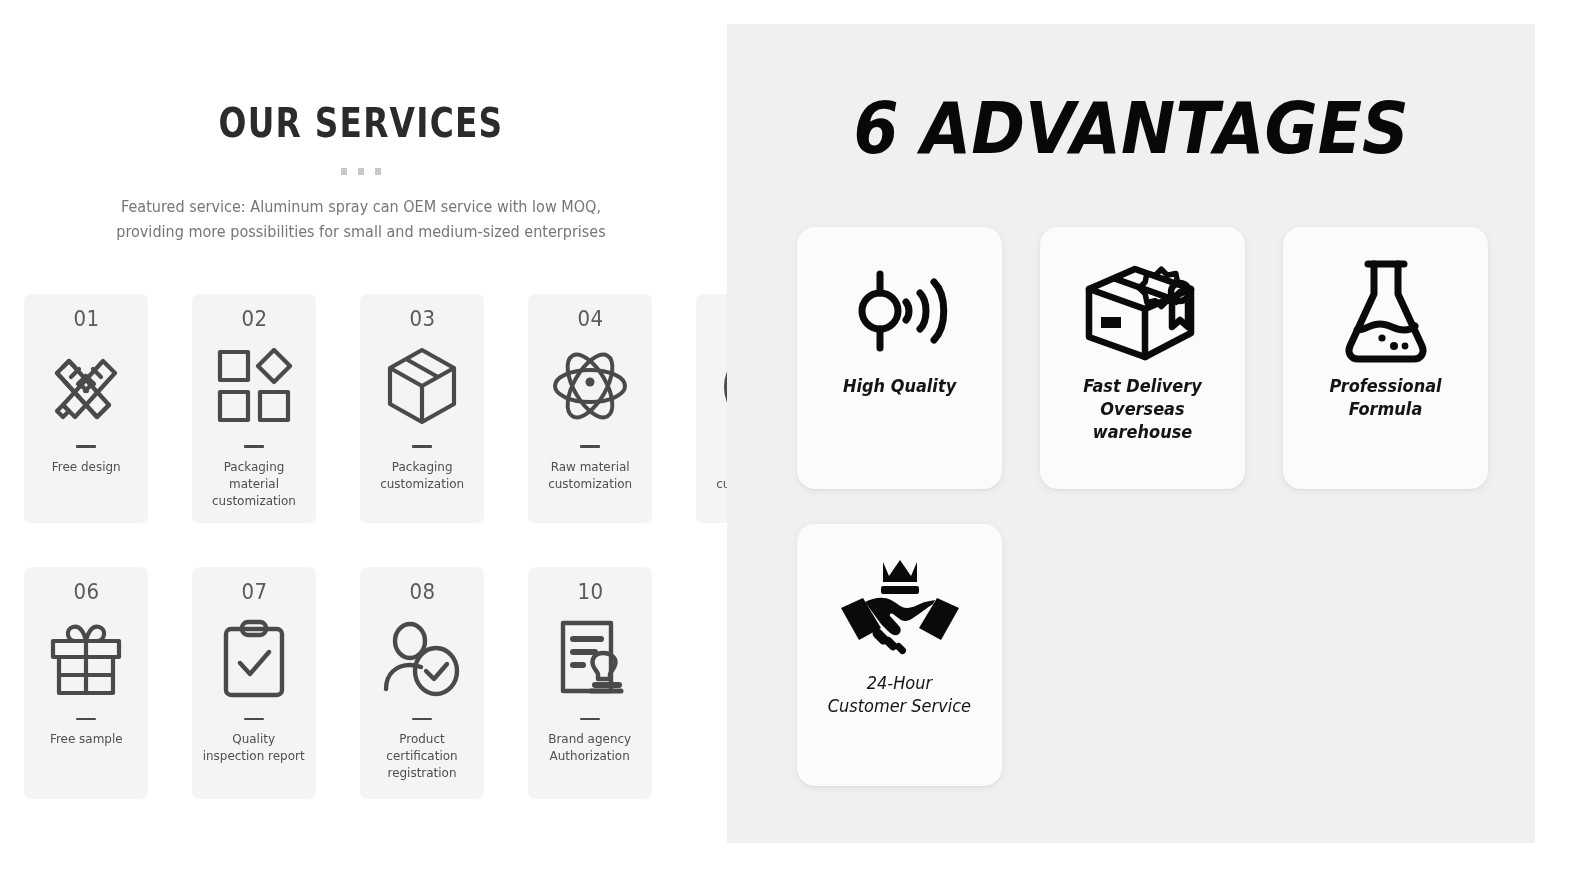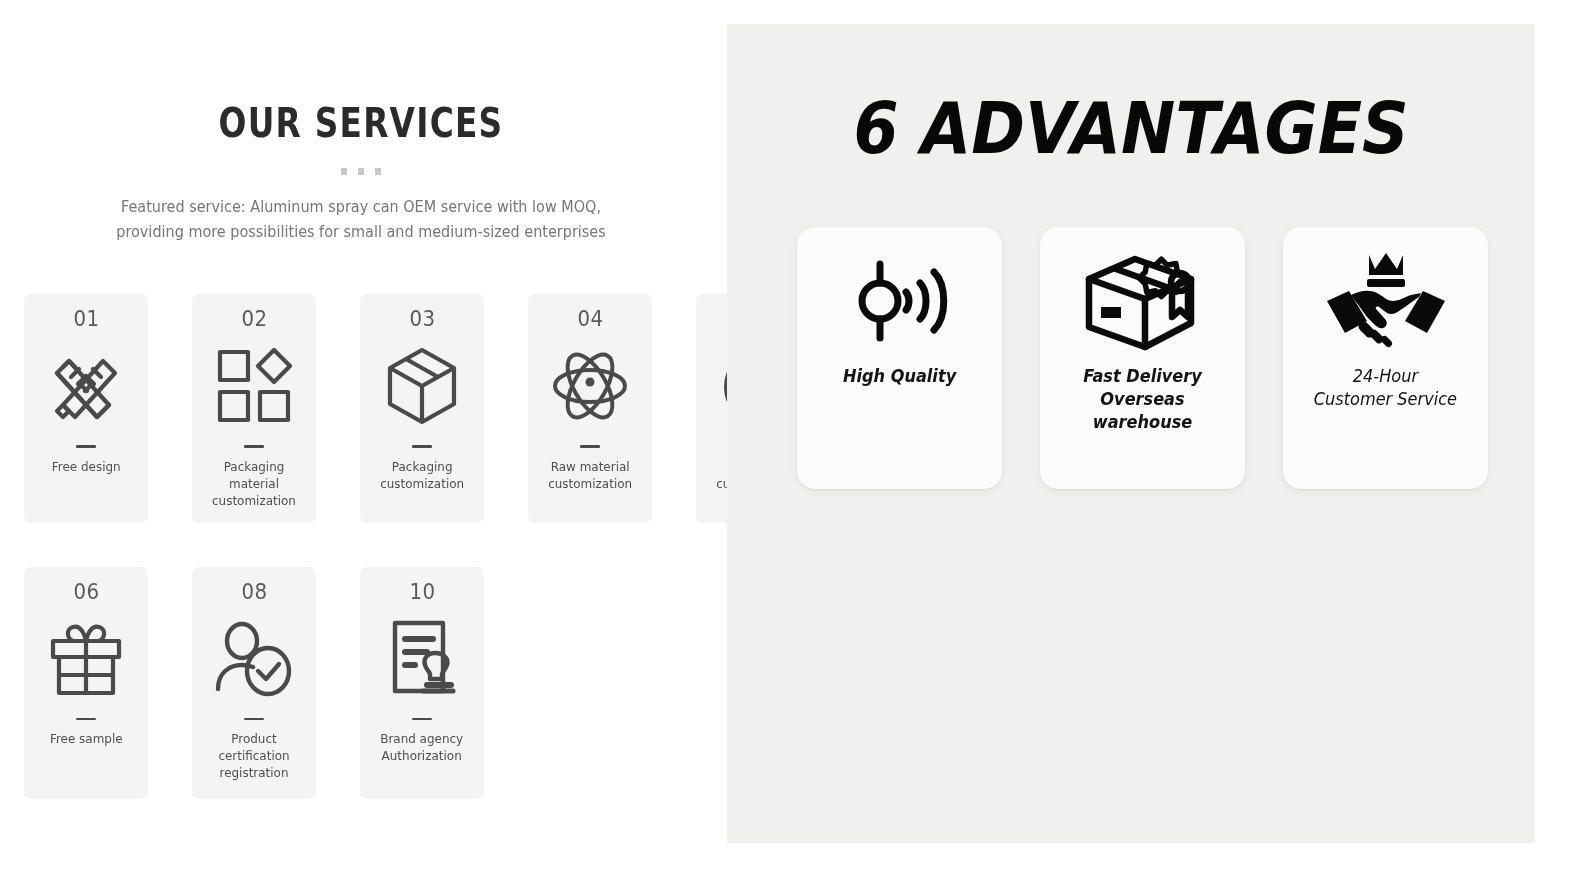--- a/index.html
+++ b/index.html
@@ -99,21 +99,21 @@
     grid-template-columns: repeat(3, 205px);
     column-gap: 38px;
     row-gap: 35px;
   }
   .adv-card {
     background: #fbfbfb;
     border-radius: 18px;
     box-shadow: 0 2px 10px rgba(0,0,0,0.06), 0 1px 2px rgba(0,0,0,0.05);
     min-height: 248px;
     display: flex; flex-direction: column; align-items: center; justify-content: flex-start;
-    padding: 14px 10px 18px;
+    padding: 24px 10px 18px;
   }
   .adv-card.tall { min-height: 262px; }
   .adv-icon { height: 120px; display: flex; align-items: center; justify-content: center; }
   .adv-icon svg { display: block; }
   .adv-label {
     font-family: "DejaVu Sans", sans-serif;
     font-size: 17px; line-height: 23px; font-weight: 700;
     color: #141414; text-align: center;
     transform: scaleX(0.95);
     margin-top: 4px;
@@ -246,20 +246,35 @@
             <path d="M39 20 L39 72"></path>
             <path d="M12 54 L66 54"></path>
           </svg>
         </div>
         <div class="svc-rule"></div>
         <div class="svc-label">
           <span>Free sample</span>
         </div>
       </div>
 
+      <div class="svc-card tall">
+        <div class="svc-num">07</div>
+        <div class="svc-icon">
+          <svg width="66" height="80" viewBox="0 0 66 80" fill="none" stroke="#4a4a4a" stroke-width="4.4" stroke-linejoin="round" stroke-linecap="round">
+            <rect x="5" y="10" width="56" height="66" rx="5"></rect>
+            <rect x="21" y="3" width="24" height="13" rx="6"></rect>
+            <path d="M19 44 L29 55 L48 33"></path>
+          </svg>
+        </div>
+        <div class="svc-rule"></div>
+        <div class="svc-label">
+          <span>Quality</span><br>
+          <span>inspection report</span>
+        </div>
+      </div>
 
       <div class="svc-card tall">
         <div class="svc-num">08</div>
         <div class="svc-icon">
           <svg width="78" height="76" viewBox="0 0 78 76" fill="none" stroke="#4a4a4a" stroke-width="4.4" stroke-linecap="round" stroke-linejoin="round">
             <ellipse cx="27" cy="20" rx="15" ry="17"></ellipse>
             <path d="M3 68 C3 52 14 44 27 44 C31 44 35 45 38 46"></path>
             <ellipse cx="53" cy="50" rx="21" ry="23"></ellipse>
             <path d="M43 50 L51 58 L64 43"></path>
           </svg>
@@ -329,20 +344,35 @@
             <path d="M89 46 L89 68 L97 61 L105 68 L105 46"></path>
           </svg>
         </div>
         <div class="adv-label">
           <span>Fast Delivery</span><br>
           <span>Overseas warehouse</span>
         </div>
       </div>
 
 
+      <div class="adv-card">
+        <div class="adv-icon">
+          <svg width="88" height="106" viewBox="0 0 88 106" fill="none" stroke="#0a0a0a" stroke-width="7" stroke-linejoin="round" stroke-linecap="round">
+            <path d="M26 6 L62 6"></path>
+            <path d="M32 6 L32 36 L8 88 C5 95 9 101 16 101 L72 101 C79 101 83 95 80 88 L56 36 L56 6"></path>
+            <path d="M15 72 C24 72 28 66 38 66 C48 66 52 72 62 72 C68 72 71 70 73 68"></path>
+            <circle cx="40" cy="80" r="3.6" fill="#0a0a0a" stroke="none"></circle>
+            <circle cx="52" cy="88" r="4" fill="#0a0a0a" stroke="none"></circle>
+            <circle cx="63" cy="88" r="3.4" fill="#0a0a0a" stroke="none"></circle>
+          </svg>
+        </div>
+        <div class="adv-label">
+          <span>Professional Formula</span>
+        </div>
+      </div>
 
 
       <div class="adv-card tall">
         <div class="adv-icon">
           <svg width="126" height="104" viewBox="0 0 126 104" fill="#0a0a0a" stroke="none">
             <path d="M46 6 L52 20 L63 4 L74 20 L80 6 L80 26 L46 26 Z"></path>
             <rect x="44" y="30" width="38" height="8" rx="2"></rect>
             <path d="M4 52 L26 42 L44 72 L22 84 Z"></path>
             <path d="M122 52 L100 42 L82 72 L104 84 Z"></path>
             <path d="M28 46 C36 42 46 40 54 44 C60 47 64 52 70 52 C76 52 82 48 88 46 L98 44 L96 48 C90 52 82 58 76 62 C72 65 68 66 64 64 L56 58 C54 57 52 58 53 60 L62 70 C65 73 64 78 60 79 C57 80 54 78 51 75 L44 68 L28 46 Z"></path>

